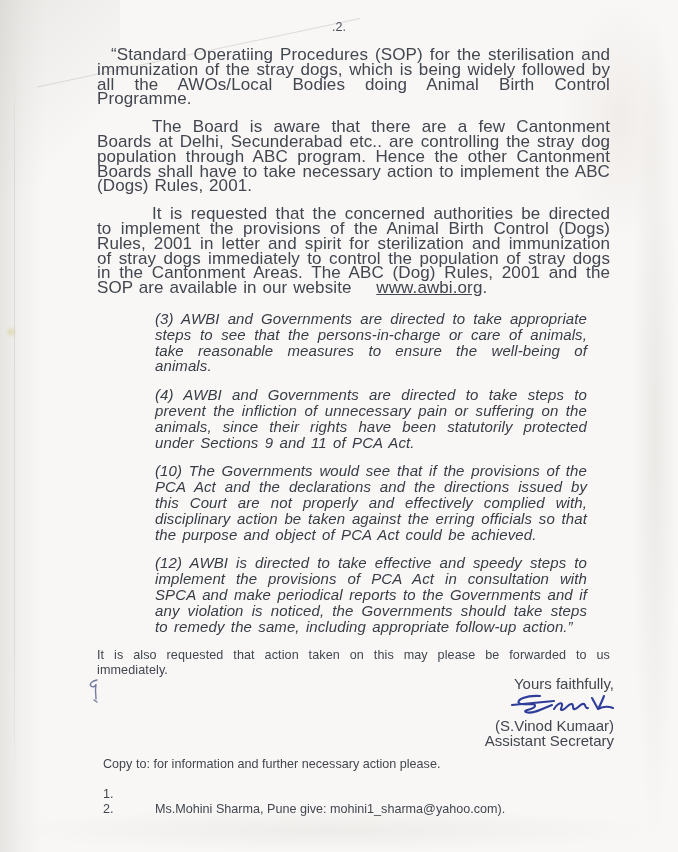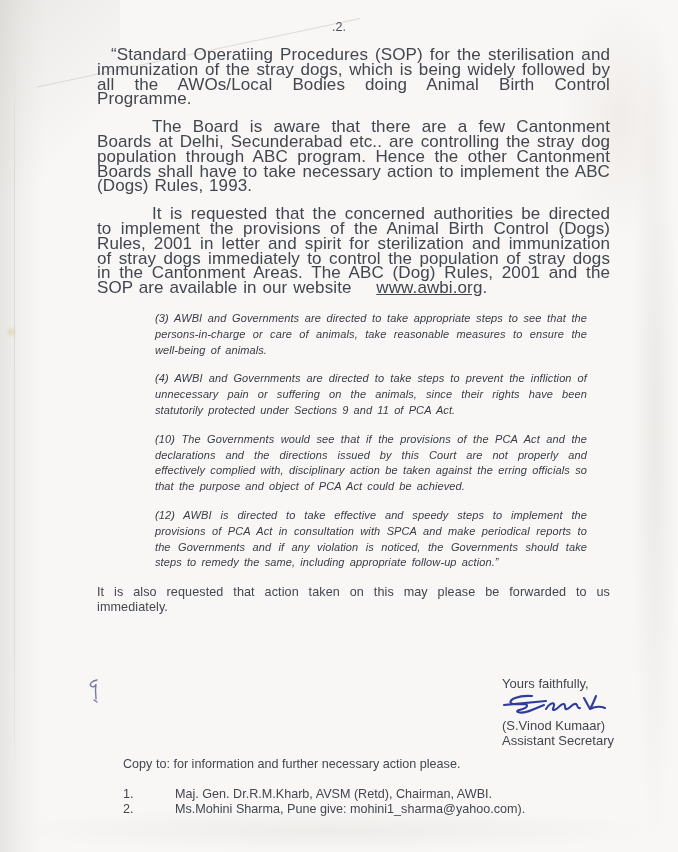--- a/index.html
+++ b/index.html
@@ -31,54 +31,54 @@
 
   .content{position:absolute;left:97px;top:48px;width:513px;}
   .para{margin:0 0 13px 0;font-size:17px;line-height:14.8px;text-align:justify;
     letter-spacing:.1px;word-spacing:1px;color:#42464f;}
   .indent-sm{text-indent:14px;}
   .indent-lg{text-indent:55px;}
   .indent-xl{text-indent:95px;}
   .link{text-decoration:underline;cursor:pointer;margin-left:19px;}
 
   .quotes{margin:15px 0 10px 58px;width:432px;}
-  .quote{margin:0 0 13px 0;font-style:italic;font-size:11px;line-height:15.8px;
+  .quote{margin:0 0 13px 0;font-style:italic;font-size:15px;line-height:15.8px;
     text-align:justify;letter-spacing:.1px;word-spacing:2px;color:#383c45;}
 
   .request-line{margin-top:14px;font-size:12.6px;line-height:14.8px;color:#42464f;}
 
-  .closing{position:absolute;right:64px;top:676px;
-    font-size:13px;line-height:15px;color:#42464f;}
+  .closing{position:absolute;right:64px;top:676px;text-align:right;
+    font-size:15px;line-height:15px;color:#42464f;}
   .closing .sig-wrap{margin:1px 0 0 0;height:26px;}
   .signature-svg{display:inline-block;margin-right:-8px;}
 
   .pen-mark{position:absolute;left:86px;top:678px;}
 
   .copy-block{position:absolute;left:103px;top:757px;font-size:12.6px;
-    line-height:15px;color:#42464f;width:480px;margin-left:20px;}
+    line-height:15px;color:#42464f;width:480px;}
   .copy-heading{margin-bottom:15px;}
   .copy-item{display:flex;}
   .copy-item .num{width:52px;flex:0 0 52px;}
 </style>
 </head>
 <body>
 
 <div class="page">
 
   <div class="fold-line"></div>
   <div class="scan-wedge"></div>
   <div class="scan-shade-tl"></div>
 
   <div class="page-number">.2.</div>
 
   <div class="content">
     <p class="para indent-sm">“Standard Operatiing Procedures (SOP) for the sterilisation and immunization of the stray dogs, which is being widely followed by all the AWOs/Local Bodies doing Animal Birth Control Programme.</p>
 
 
-    <p class="para indent-lg">The Board is aware that there are a few Cantonment Boards at Delhi, Secunderabad etc.. are controlling the stray dog population through ABC program. Hence the other Cantonment Boards shall have to take necessary action to implement the ABC (Dogs) Rules, 1993.</p>
+    <p class="para indent-lg">The Board is aware that there are a few Cantonment Boards at Delhi, Secunderabad etc.. are controlling the stray dog population through ABC program. Hence the other Cantonment Boards shall have to take necessary action to implement the ABC (Dogs) Rules, 2001.</p>
 
     <p class="para indent-lg"><span>It is requested that the concerned authorities be directed to implement the provisions of the Animal Birth Control (Dogs) Rules, 2001 in letter and spirit for sterilization and immunization of stray dogs immediately to control the population of stray dogs in the Cantonment Areas. The ABC (Dog) Rules, 2001 and the SOP are available in our website </span><span class="link">www.awbi.org</span><span>.</span></p>
 
 
     <div class="quotes">
       <p class="quote">(3) AWBI and Governments are directed to take appropriate steps to see that the persons-in-charge or care of animals, take reasonable measures to ensure the well-being of animals.</p>
       <p class="quote">(4) AWBI and Governments are directed to take steps to prevent the infliction of unnecessary pain or suffering on the animals, since their rights have been statutorily protected under Sections 9 and 11 of PCA Act.</p>
       <p class="quote">(10) The Governments would see that if the provisions of the PCA Act and the declarations and the directions issued by this Court are not properly and effectively complied with, disciplinary action be taken against the erring officials so that the purpose and object of PCA Act could be achieved.</p>
       <p class="quote">(12) AWBI is directed to take effective and speedy steps to implement the provisions of PCA Act in consultation with SPCA and make periodical reports to the Governments and if any violation is noticed, the Governments should take steps to remedy the same, including appropriate follow-up action.”</p>
     </div>
@@ -105,21 +105,20 @@
       </svg>
     </div>
     <div>(S.Vinod Kumaar)</div>
     <div>Assistant Secretary</div>
   </div>
 
   <div class="copy-block">
     <div class="copy-heading">Copy to: for information and further necessary action please.</div>
     <div class="copy-item">
       <span class="num">1.</span>
-      <span>Maj. Gen. Dr.R.M.Kharb, AVSM (Retd), Chairman, AWBI.</span>
     </div>
     <div class="copy-item">
       <span class="num">2.</span>
       <span>Ms.Mohini Sharma, Pune give: mohini1_sharma@yahoo.com).</span>
     </div>
   </div>
 
 </div>
 
 </body></html>

